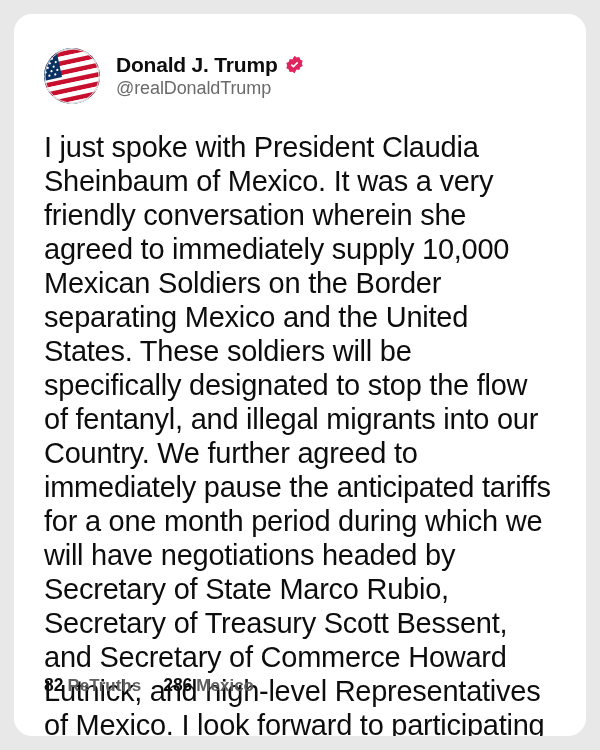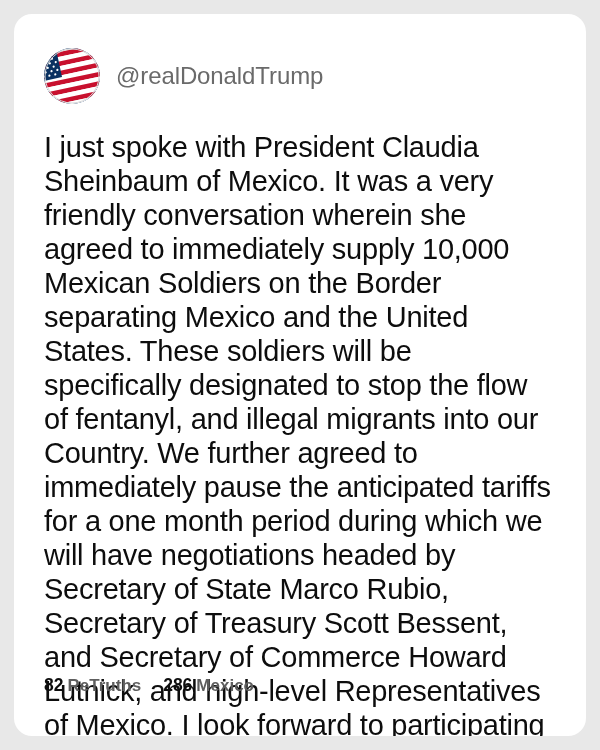--- a/index.html
+++ b/index.html
@@ -63,21 +63,21 @@
     letter-spacing: -0.2px;
     line-height: 1.1;
   }
   .verified-badge {
     width: 19px;
     height: 19px;
     flex: 0 0 auto;
     display: block;
   }
   .handle {
-    font-size: 24px;
+    font-size: 18px;
     color: #6a6a6a;
     line-height: 1.2;
     letter-spacing: -0.1px;
   }
   .post-body {
     margin-top: 22px;
     font-size: 29px;
     line-height: 34px;
     color: #0d0d0d;
     letter-spacing: -0.25px;
@@ -167,20 +167,27 @@
                 <circle cx="6" cy="23" r="1.1"></circle>
                 <circle cx="12" cy="23" r="1.1"></circle>
             </g>
           </g>
           <circle cx="28" cy="28" r="27" fill="none" stroke="#d8d8d8" stroke-width="1"></circle>
         </g>
       </svg>
     </div>
 
     <div class="name-block">
+      <div class="name-row">
+        <span class="display-name">Donald J. Trump</span>
+        <svg class="verified-badge" viewBox="0 0 24 24" xmlns="http://www.w3.org/2000/svg">
+          <path fill="#e0245e" d="M12 0.8l2.7 2.2 3.4-0.5 1.1 3.3 3.1 1.6-1 3.3 1 3.3-3.1 1.6-1.1 3.3-3.4-0.5L12 23.2l-2.7-2.2-3.4 0.5-1.1-3.3L1.7 16.6l1-3.3-1-3.3 3.1-1.6 1.1-3.3 3.4 0.5z"></path>
+          <path fill="#ffffff" d="M10.6 16.2l-3.3-3.3 1.5-1.5 1.8 1.8 4.7-4.7 1.5 1.5z"></path>
+        </svg>
+      </div>
       <span class="handle">@realDonaldTrump</span>
     </div>
   </div>
 
   <div class="post-body">I just spoke with President Claudia Sheinbaum of Mexico. It was a very friendly conversation wherein she agreed to immediately supply 10,000 Mexican Soldiers on the Border separating Mexico and the United States. These soldiers will be specifically designated to stop the flow of fentanyl, and illegal migrants into our Country. We further agreed to immediately pause the anticipated tariffs for a one month period during which we will have negotiations headed by Secretary of State Marco Rubio, Secretary of Treasury Scott Bessent, and Secretary of Commerce Howard Lutnick, and high-level Representatives of Mexico. I look forward to participating in those negotiations, with President Sheinbaum, as we attempt to achieve a “deal” between our two Countries.</div>
 
   <div class="post-footer">
     <div class="stat">
       <span class="num">82</span><span class="lbl">ReTruths</span>
     </div>

